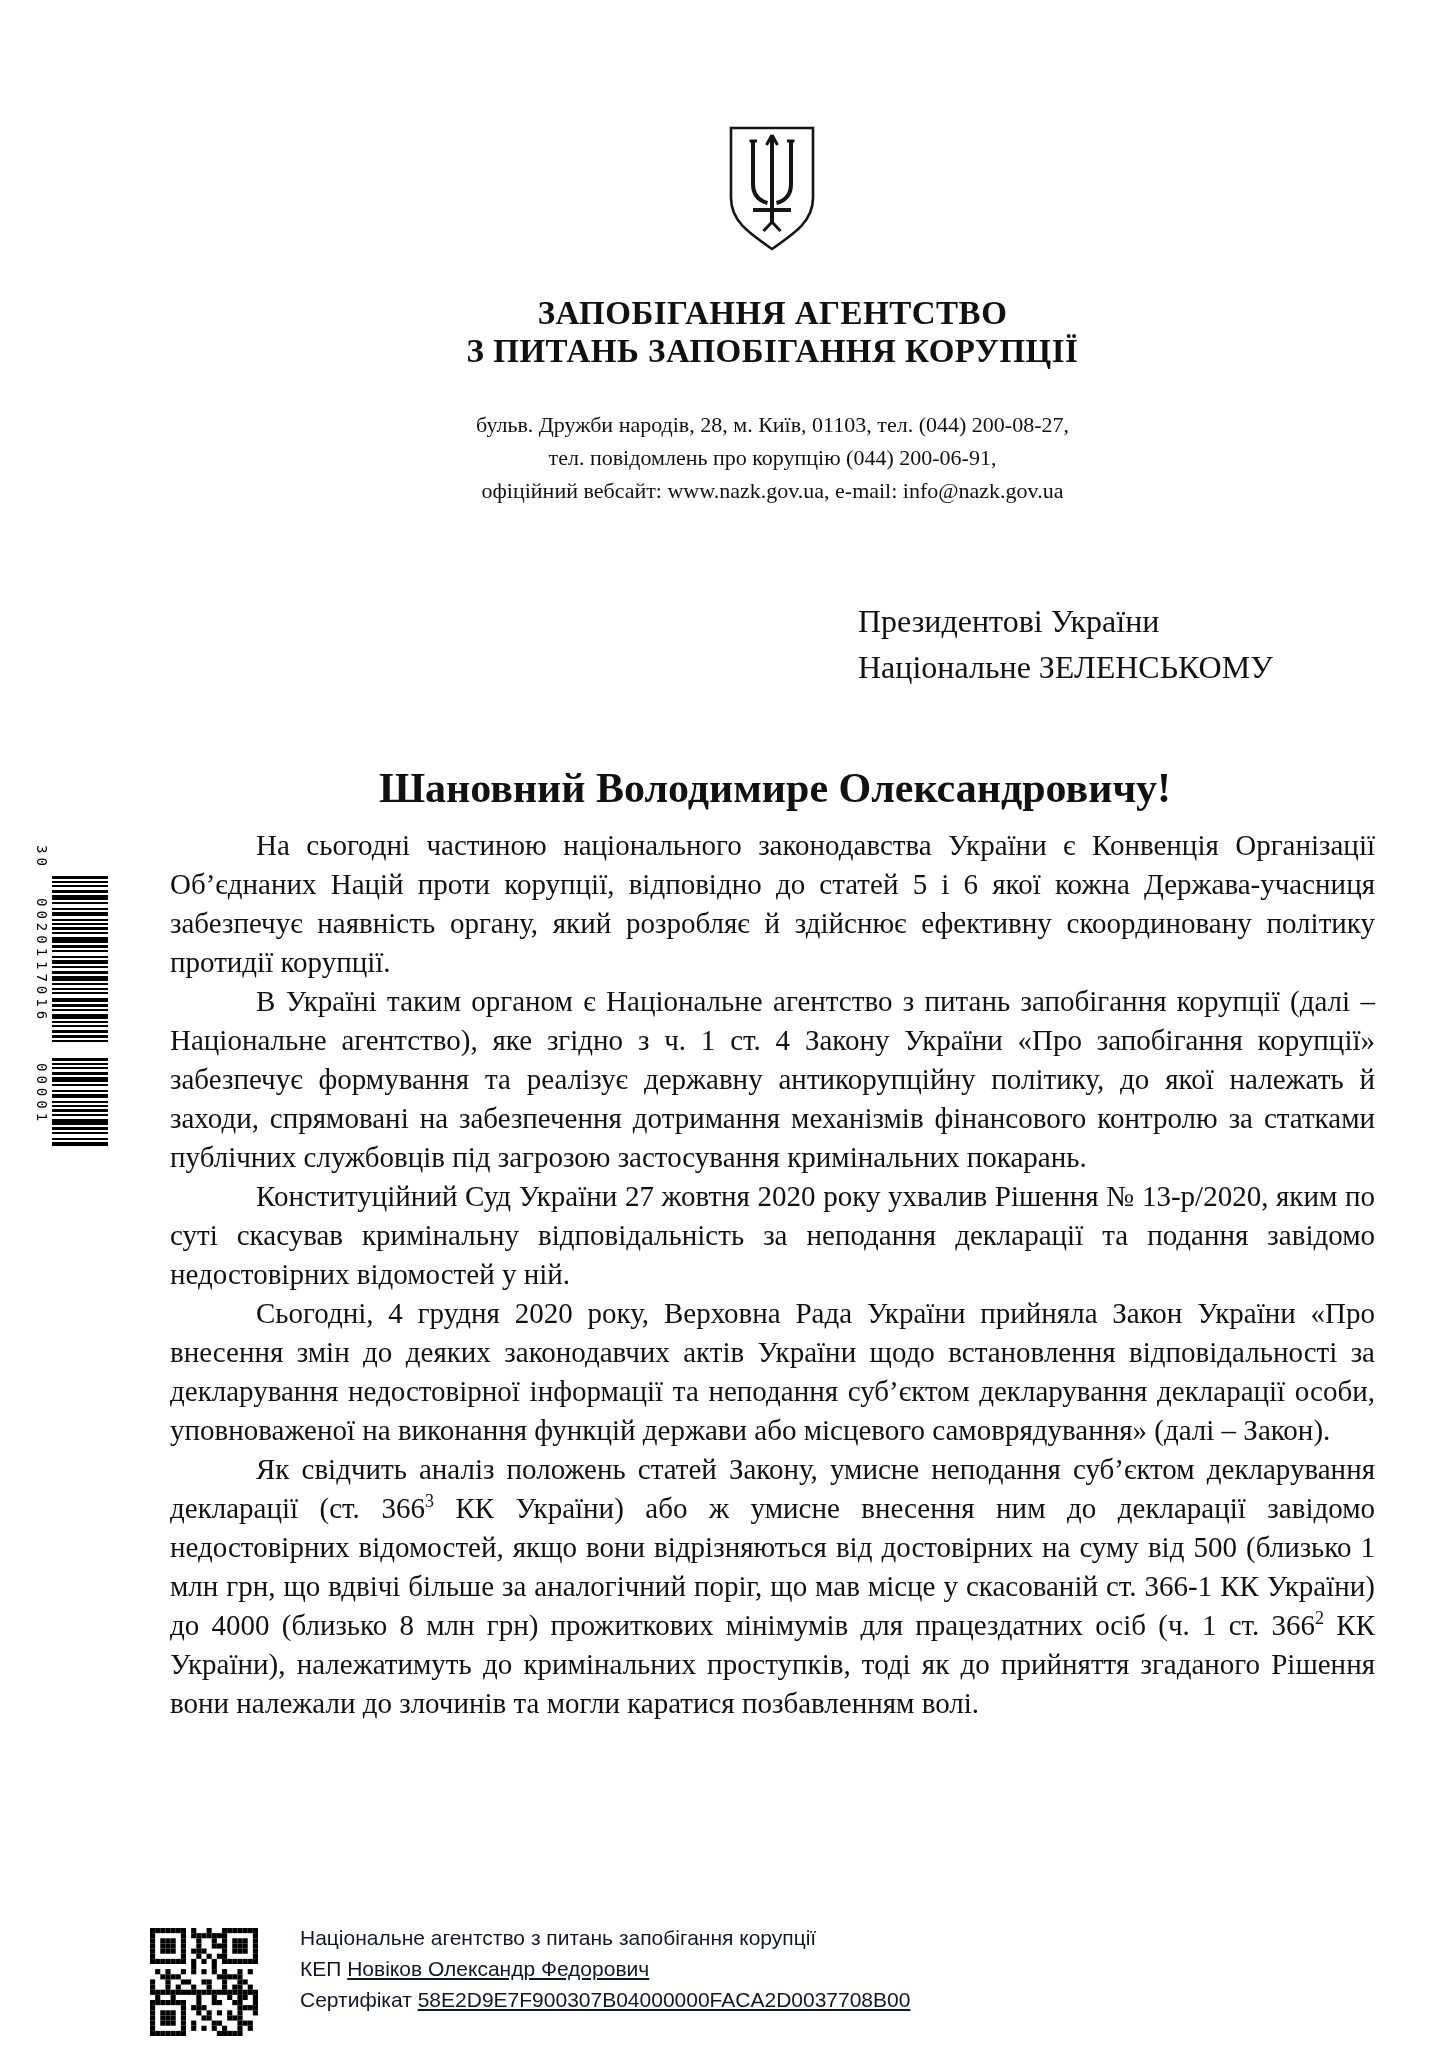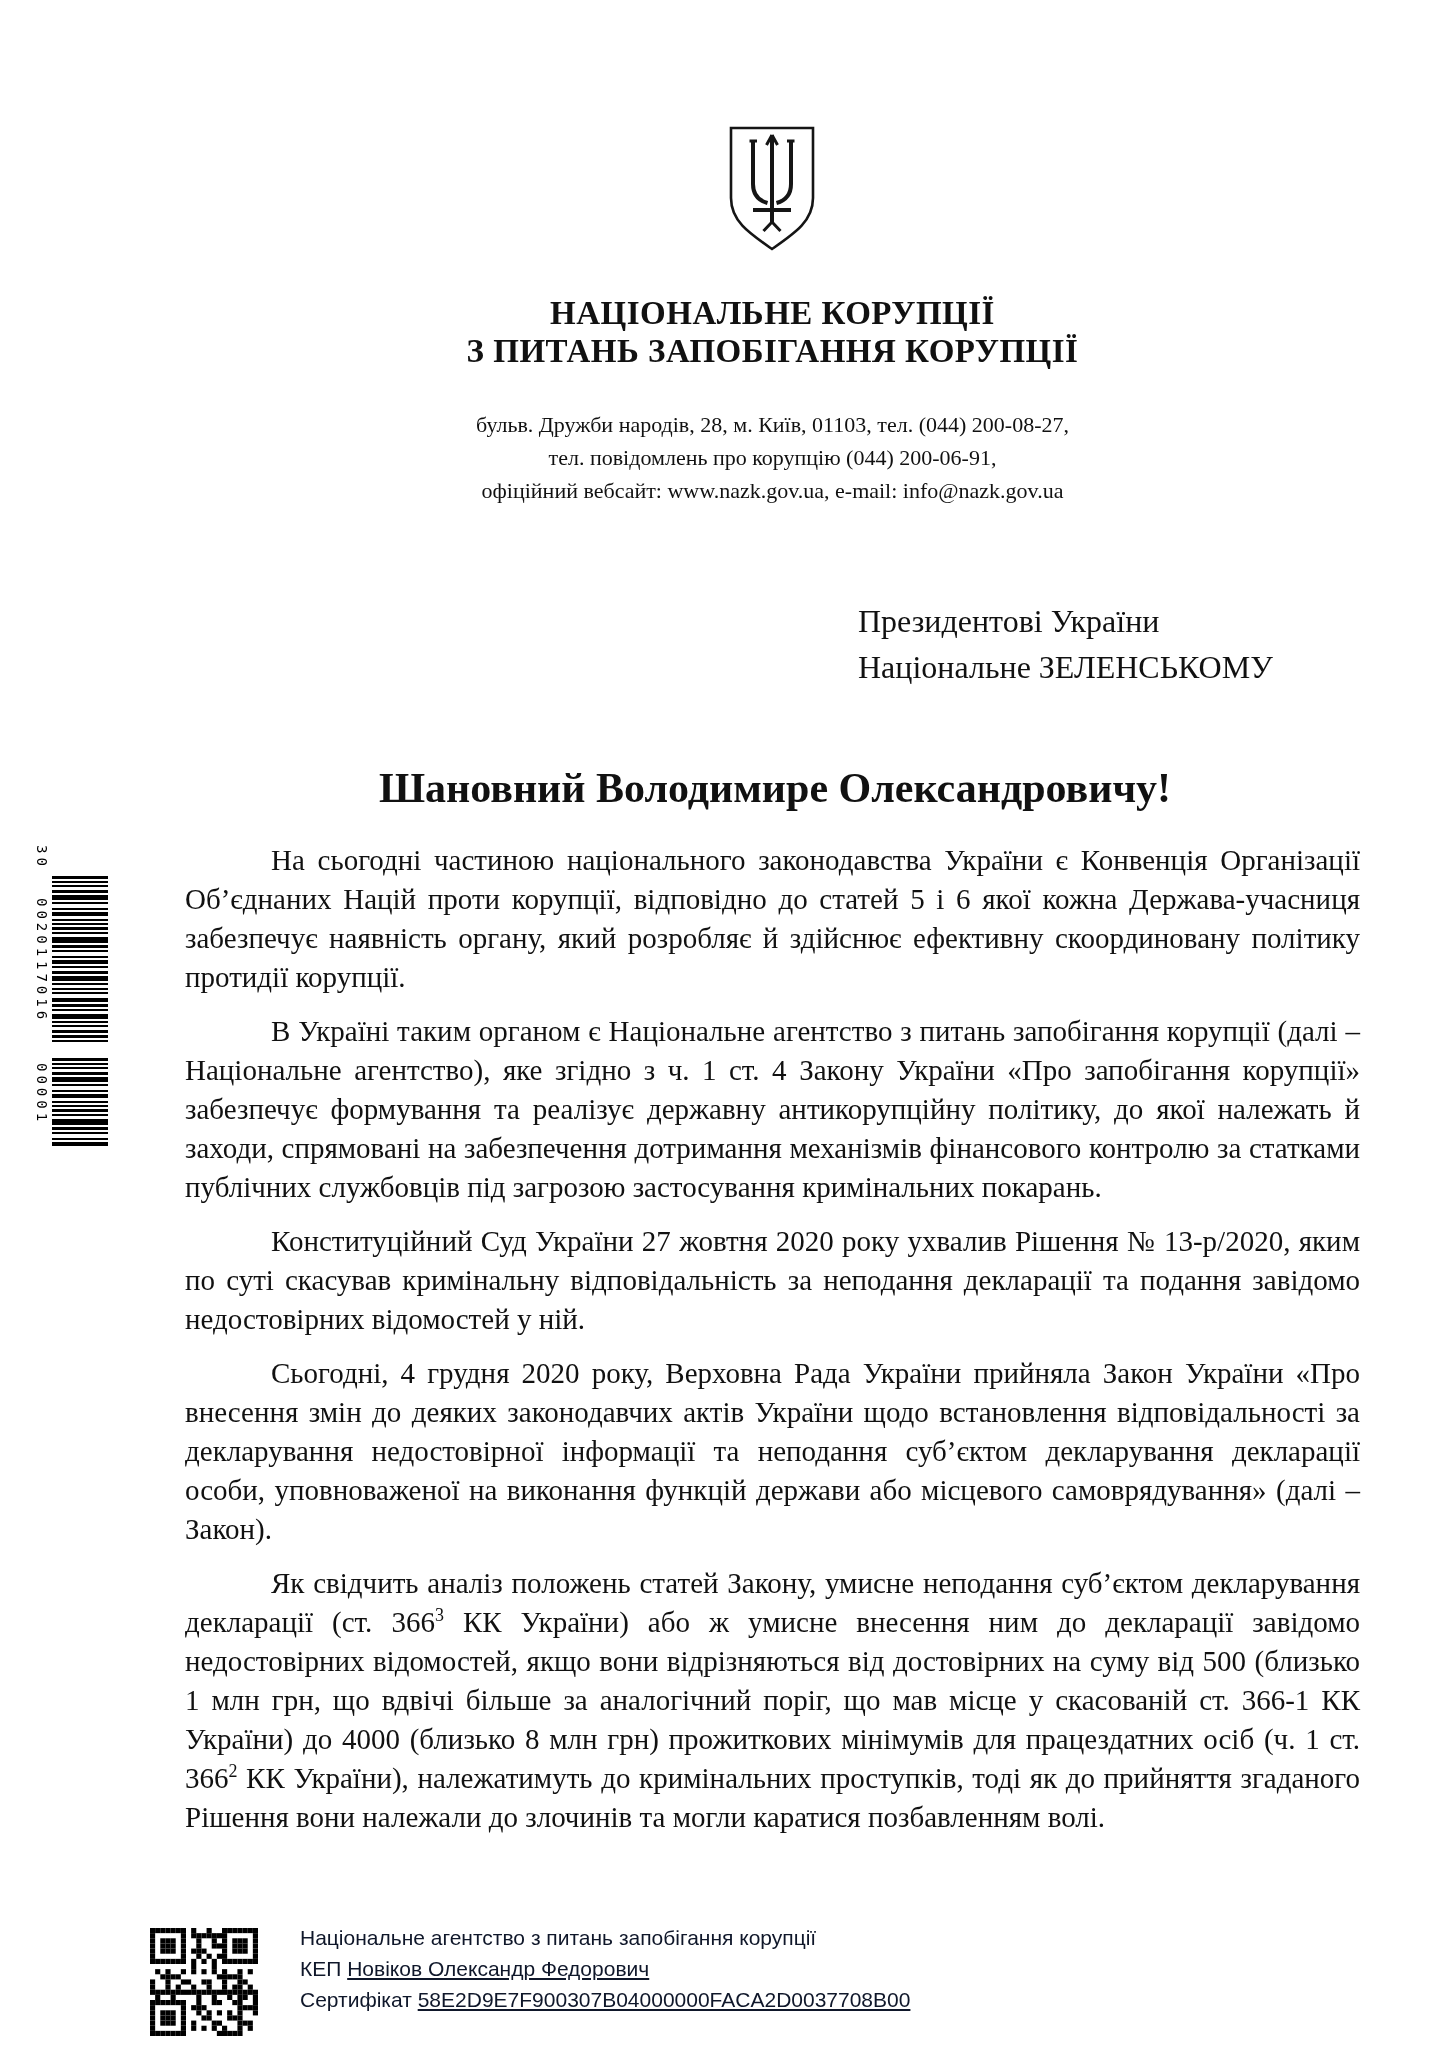--- a/index.html
+++ b/index.html
@@ -37,21 +37,21 @@
   }
   .salutation{
     position:absolute;left:270px;top:764px;width:1010px;
     text-align:center;font-weight:bold;font-size:42px;
   }
   
   .letter-body{
     position:absolute;left:170px;top:826px;width:1205px;
     font-size:29px;line-height:39px;text-align:justify;
   }
-  .letter-body p{margin:15px;text-indent:86px;}
+  .letter-body p{margin:0;text-indent:86px;}
   .letter-body sup{font-size:.62em;line-height:0;vertical-align:super;}
   
   .stamp{position:absolute;left:150px;top:1928px;width:1100px;height:112px;}
   .qr{position:absolute;left:0;top:0;width:108px;height:108px;}
   .stamp-text{
     position:absolute;left:150px;top:-6px;width:950px;
     font-family:Liberation Sans, sans-serif;
     font-size:21px;line-height:31px;color:#0f172a;white-space:nowrap;
   }
   .u{text-decoration:underline;}
@@ -127,21 +127,21 @@
     <path d="M50 13 V100" stroke-width="4"></path>
     <path d="M31 19 V62 Q31 77 45.5 81" stroke-width="4"></path>
     <path d="M27.5 19 H35" stroke-width="3"></path>
     <path d="M69 19 V62 Q69 77 54.5 81" stroke-width="4"></path>
     <path d="M65 19 H72.5" stroke-width="3"></path>
     <path d="M31 88 H69" stroke-width="4"></path>
     <path d="M50 100 L41.5 109 M50 100 L58.5 109" stroke-width="3"></path>
   </svg>
 
   <div class="org-name">
-    <div>НАЦІОНАЛЬНЕ КОРУПЦІЇ</div>
+    <div>ЗАПОБІГАННЯ АГЕНТСТВО</div>
     <div>З ПИТАНЬ ЗАПОБІГАННЯ КОРУПЦІЇ</div>
   </div>
 
   <div class="contacts">
     <div>бульв. Дружби народів, 28, м. Київ, 01103, тел. (044) 200-08-27,</div>
     <div>тел. повідомлень про корупцію (044) 200-06-91,</div>
     <div>офіційний вебсайт: www.nazk.gov.ua, e-mail: info@nazk.gov.ua</div>
   </div>
 
   <div class="addressee">

